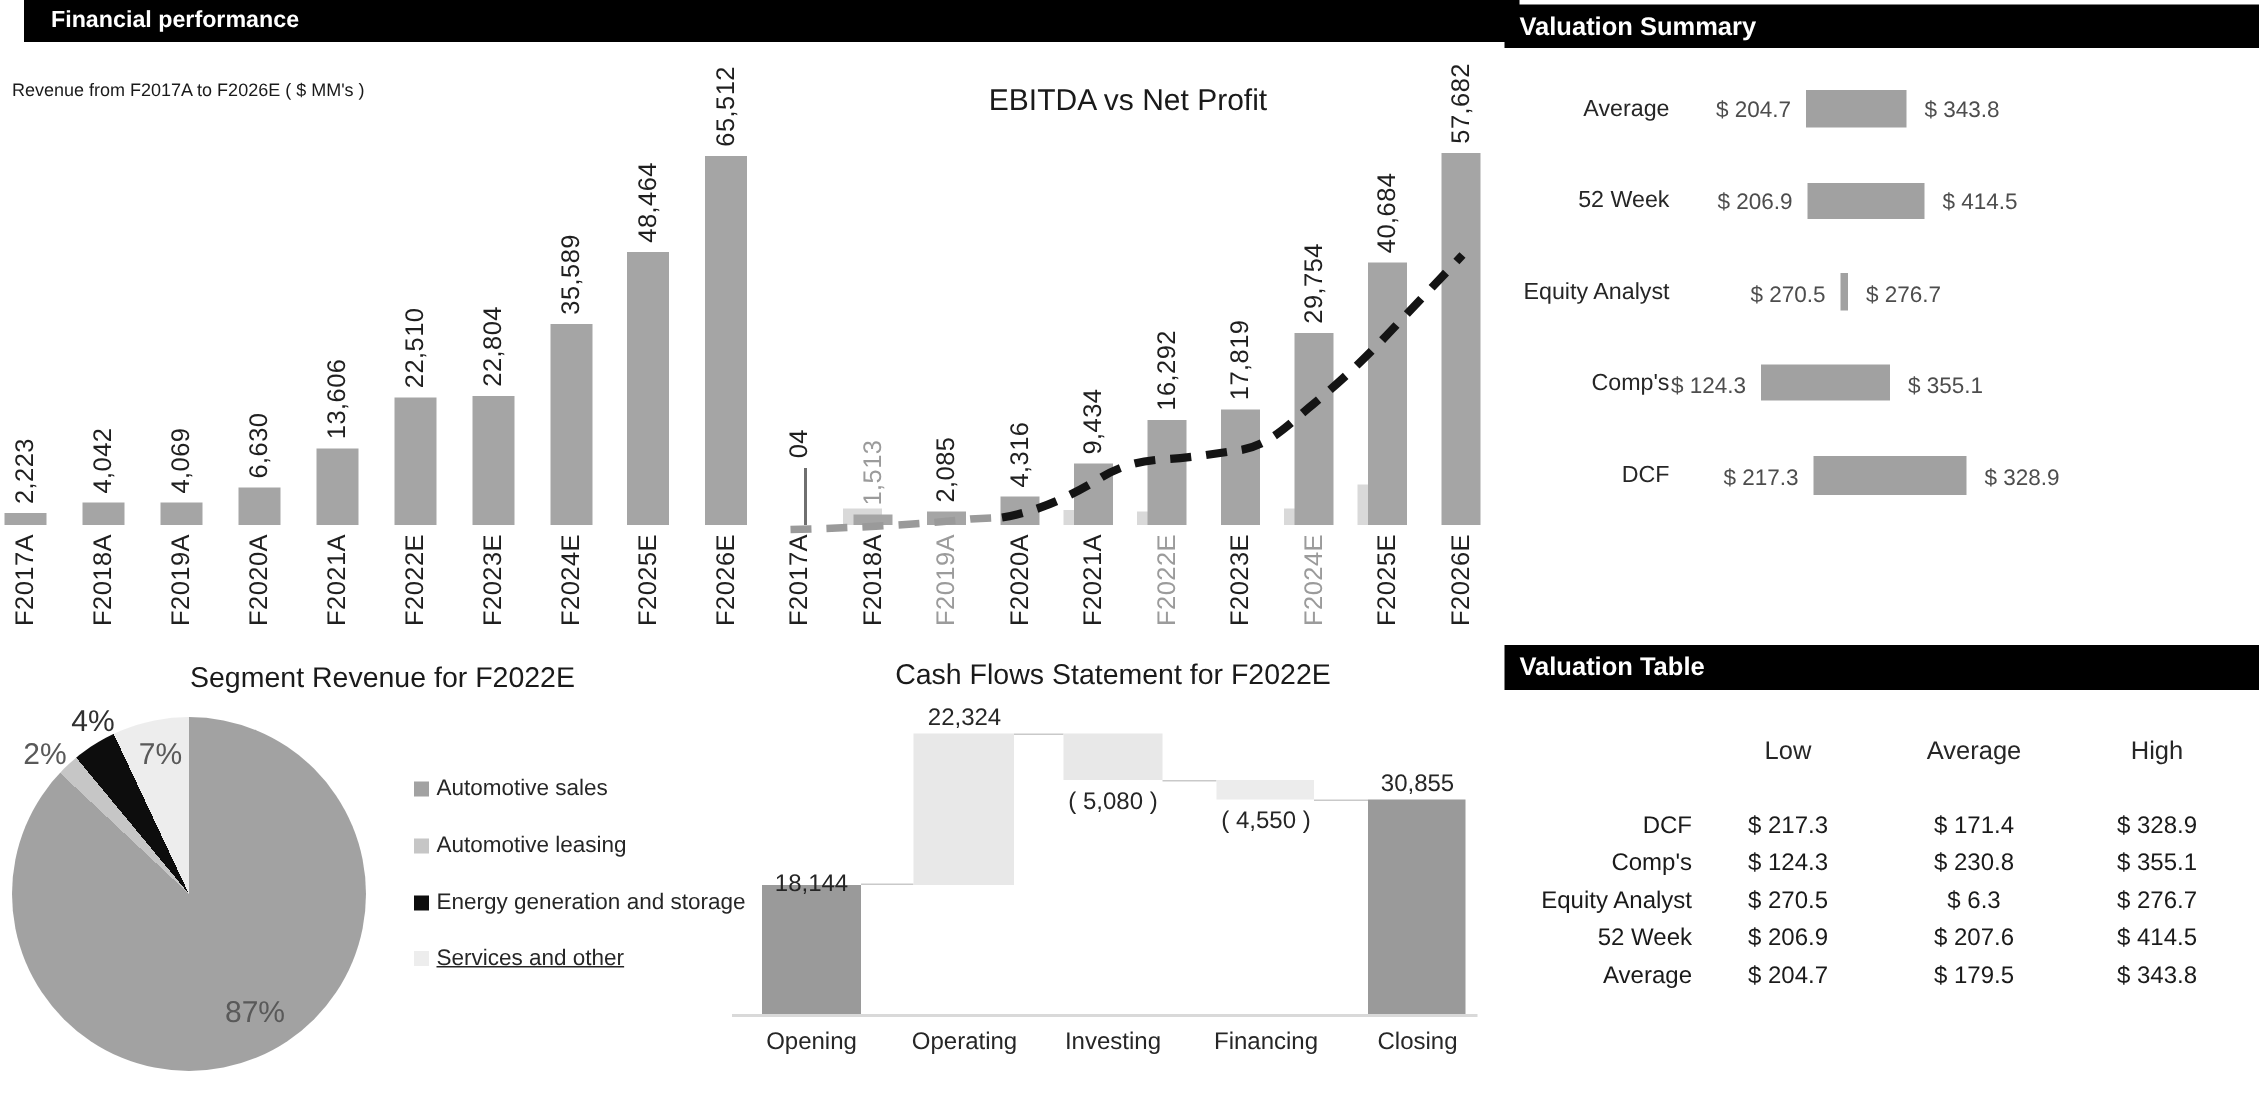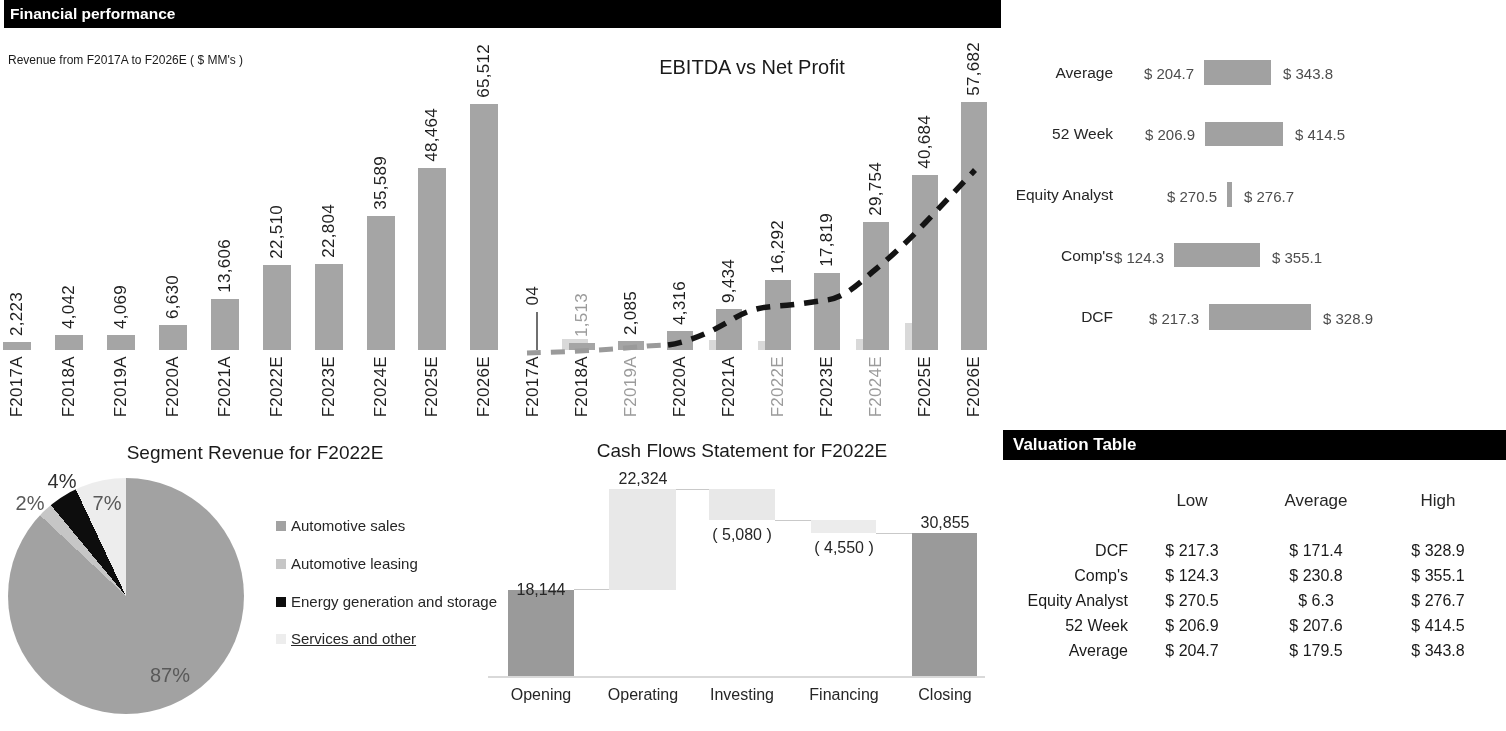--- a/index.html
+++ b/index.html
@@ -27,22 +27,25 @@
   .vt-col { position:absolute; font-size:17px; color:#262626; width:100px; text-align:center; }
   .vt-rowlab { position:absolute; font-size:16px; color:#1a1a1a; width:125px; text-align:right; white-space:nowrap; }
   .vt-cell { position:absolute; font-size:16px; color:#1a1a1a; width:100px; text-align:center; }
   svg { position:absolute; overflow:visible; }
 </style>
 </head>
 <body>
 
 <div id="root">
 
-  <div class="hdr" style="left:4px;top:0;width:997px;height:28px;padding-left:6px;font-size:15.5px;">
+  <div class="hdr" style="left:16px;top:0;width:997px;height:28px;padding-left:18px;font-size:15.5px;">
     <span>Financial performance</span>
+  </div>
+  <div class="hdr" style="left:1003px;top:3px;width:503px;height:29px;padding-left:10px;font-size:17px;">
+    <span>Valuation Summary</span>
   </div>
 
   <div>
     <div class="ttl" style="left:8px;top:53px;font-size:12px;">Revenue from F2017A to F2026E ( $ MM's )</div>
 
     <div class="bar" style="left:3px;top:342px;width:28px;height:8px;"></div>
     <div class="bar" style="left:55px;top:335px;width:28px;height:15px;"></div>
     <div class="bar" style="left:107px;top:335px;width:28px;height:15px;"></div>
     <div class="bar" style="left:159px;top:325px;width:28px;height:25px;"></div>
     <div class="bar" style="left:211px;top:299px;width:28px;height:51px;"></div>

